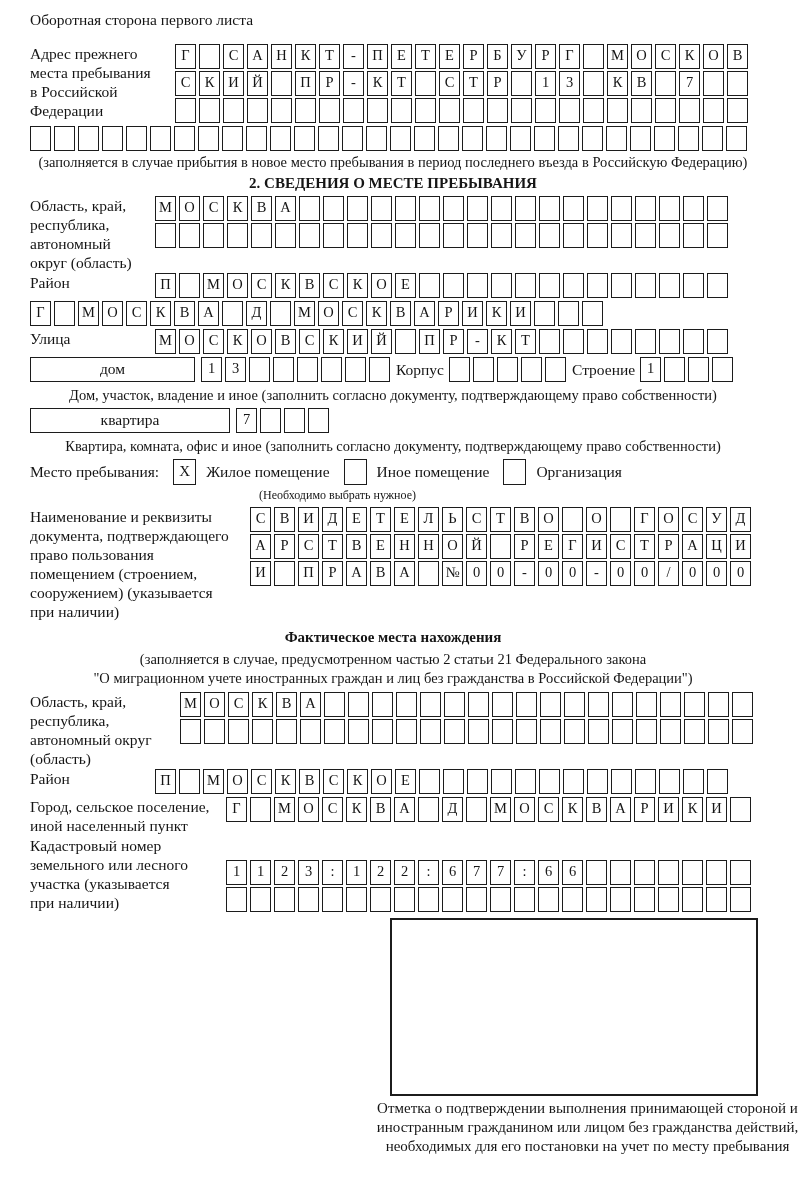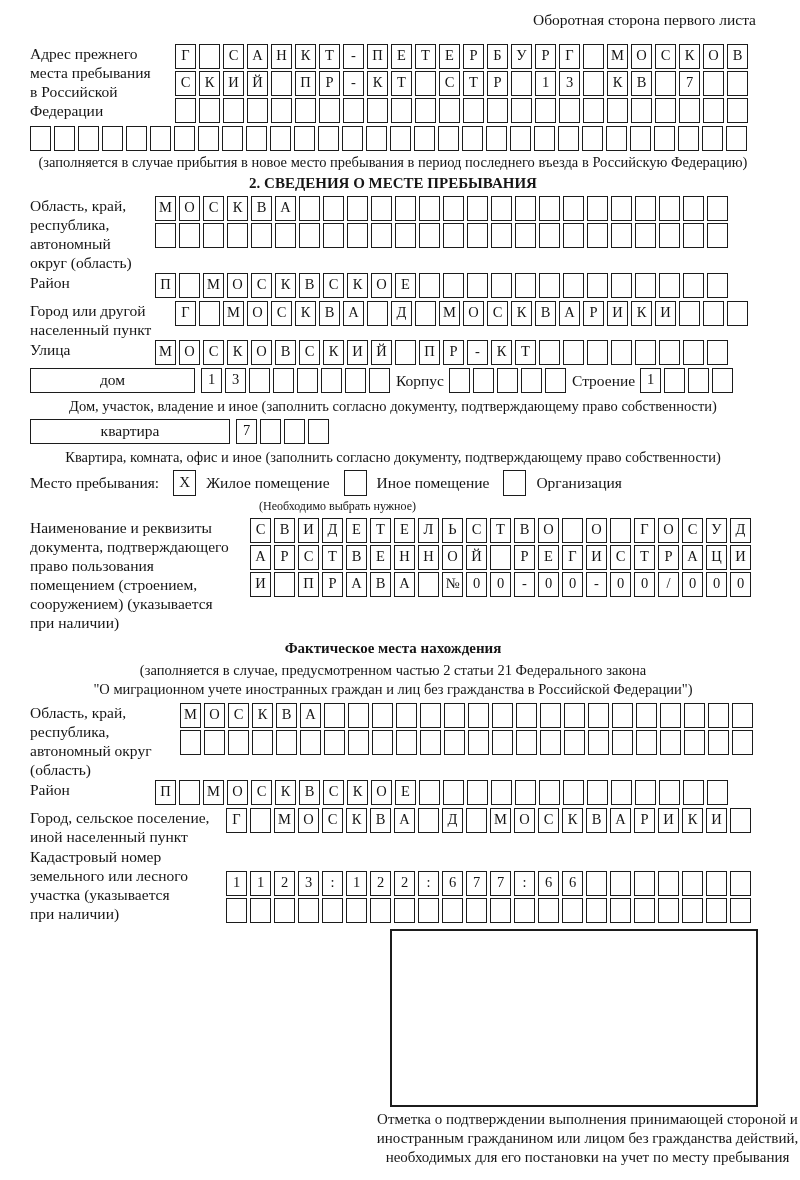--- a/index.html
+++ b/index.html
@@ -1,20 +1,20 @@
 <!DOCTYPE html>
 <html><head>
 <meta charset="utf-8">
 <style>
   html,body{margin:0;padding:0;background:#fff;}
   body{width:800px;height:1180px;overflow:hidden;color:#151515;
        font-family:"Liberation Serif",serif;}
   .page{padding:10px 44px 0 30px;}
 
-  .back-note{text-align:right;font-size:15.5px;line-height:20px;}
+  .back-note{text-align:left;font-size:15.5px;line-height:20px;}
 
   .field{display:flex;align-items:flex-start;margin-bottom:1px;}
   .flabel{font-size:15.5px;line-height:19px;white-space:pre-line;flex-shrink:0;}
   .w145{flex:0 0 145px;}
   .w125{flex:0 0 125px;}
   .w150{flex:0 0 150px;}
   .w195{flex:0 0 196px;}
   .w220{flex:0 0 220px;}
   .rows{flex:1 1 auto;}
 
@@ -83,22 +83,20 @@
   </div>
 
   <div class="field">
     <div class="flabel w125">Район</div>
     <div class="rows">
       <div class="boxrow"><span class="cbox">П</span><span class="cbox"></span><span class="cbox">М</span><span class="cbox">О</span><span class="cbox">С</span><span class="cbox">К</span><span class="cbox">В</span><span class="cbox">С</span><span class="cbox">К</span><span class="cbox">О</span><span class="cbox">Е</span><span class="cbox"></span><span class="cbox"></span><span class="cbox"></span><span class="cbox"></span><span class="cbox"></span><span class="cbox"></span><span class="cbox"></span><span class="cbox"></span><span class="cbox"></span><span class="cbox"></span><span class="cbox"></span><span class="cbox"></span><span class="cbox"></span></div>
     </div>
   </div>
 
   <div class="field">
-    <div class="flabel w145">Город или другой
-населенный пункт</div>
     <div class="rows">
       <div class="boxrow"><span class="cbox">Г</span><span class="cbox"></span><span class="cbox">М</span><span class="cbox">О</span><span class="cbox">С</span><span class="cbox">К</span><span class="cbox">В</span><span class="cbox">А</span><span class="cbox"></span><span class="cbox">Д</span><span class="cbox"></span><span class="cbox">М</span><span class="cbox">О</span><span class="cbox">С</span><span class="cbox">К</span><span class="cbox">В</span><span class="cbox">А</span><span class="cbox">Р</span><span class="cbox">И</span><span class="cbox">К</span><span class="cbox">И</span><span class="cbox"></span><span class="cbox"></span><span class="cbox"></span></div>
     </div>
   </div>
 
   <div class="field">
     <div class="flabel w125">Улица</div>
     <div class="rows">
       <div class="boxrow"><span class="cbox">М</span><span class="cbox">О</span><span class="cbox">С</span><span class="cbox">К</span><span class="cbox">О</span><span class="cbox">В</span><span class="cbox">С</span><span class="cbox">К</span><span class="cbox">И</span><span class="cbox">Й</span><span class="cbox"></span><span class="cbox">П</span><span class="cbox">Р</span><span class="cbox">-</span><span class="cbox">К</span><span class="cbox">Т</span><span class="cbox"></span><span class="cbox"></span><span class="cbox"></span><span class="cbox"></span><span class="cbox"></span><span class="cbox"></span><span class="cbox"></span><span class="cbox"></span></div>
     </div>

